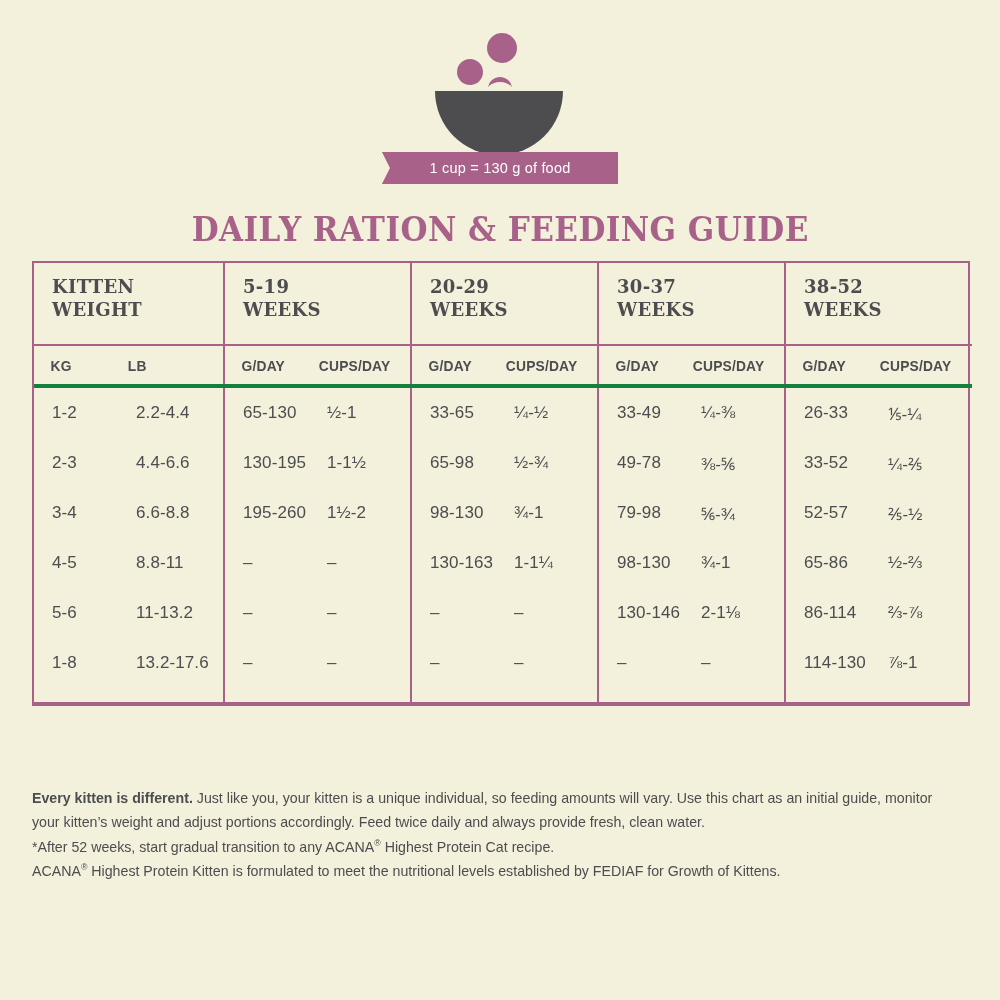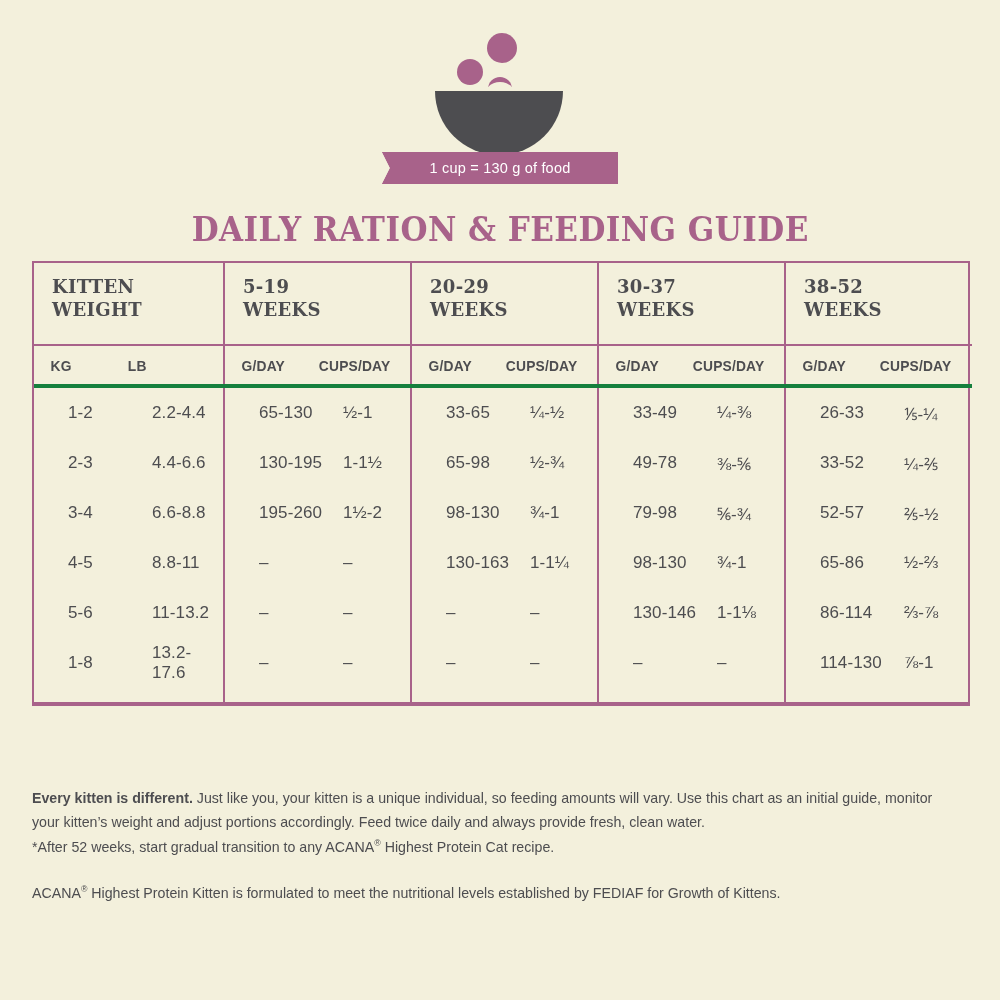--- a/index.html
+++ b/index.html
@@ -156,42 +156,42 @@
   .body-row td:last-child { border-right: none; }
   .body-row:first-child td { padding-top: 14px; }
   .body-row:last-child td { padding-bottom: 14px; }
 
   .cellpair {
     display: flex;
     align-items: center;
     height: 50px;
     font-size: 17px;
     color: #4d4d50;
-    padding-left: 34px;
+    padding-left: 18px;
     letter-spacing: .1px;
   }
   .cellpair .c1 { width: 84px; flex: none; }
   .cellpair .c2 { }
 
   
   col.c-weight { width: 190px; }
   col.c-age    { width: 187px; }
 
   
   .footer {
     position: absolute;
     left: 32px;
     top: 786px;
     width: 920px;
     font-size: 14.2px;
     color: #4d4d50;
     line-height: 1.72;
   }
   .footer b { font-weight: bold; }
-  .footer .note2 { margin-top: 22px; }
+  .footer .note2 { }
   sup.reg { font-size: .62em; vertical-align: super; line-height: 0; }
 </style>
 </head>
 <body>
 
 <div class="icon-area">
 
   <div class="bowl-icon">
     <div class="kibble k1"></div>
     <div class="kibble k2"></div>
@@ -401,21 +401,21 @@
           </td>
           <td>
             <div class="cellpair">
               <span class="c1">–</span>
               <span class="c2">–</span>
             </div>
           </td>
           <td>
             <div class="cellpair">
               <span class="c1">130-146</span>
-              <span class="c2">1-1⅛</span>
+              <span class="c2">2-1⅛</span>
             </div>
           </td>
           <td>
             <div class="cellpair">
               <span class="c1">86-114</span>
               <span class="c2">⅔-⅞</span>
             </div>
           </td>
         </tr>
         <tr class="body-row">

